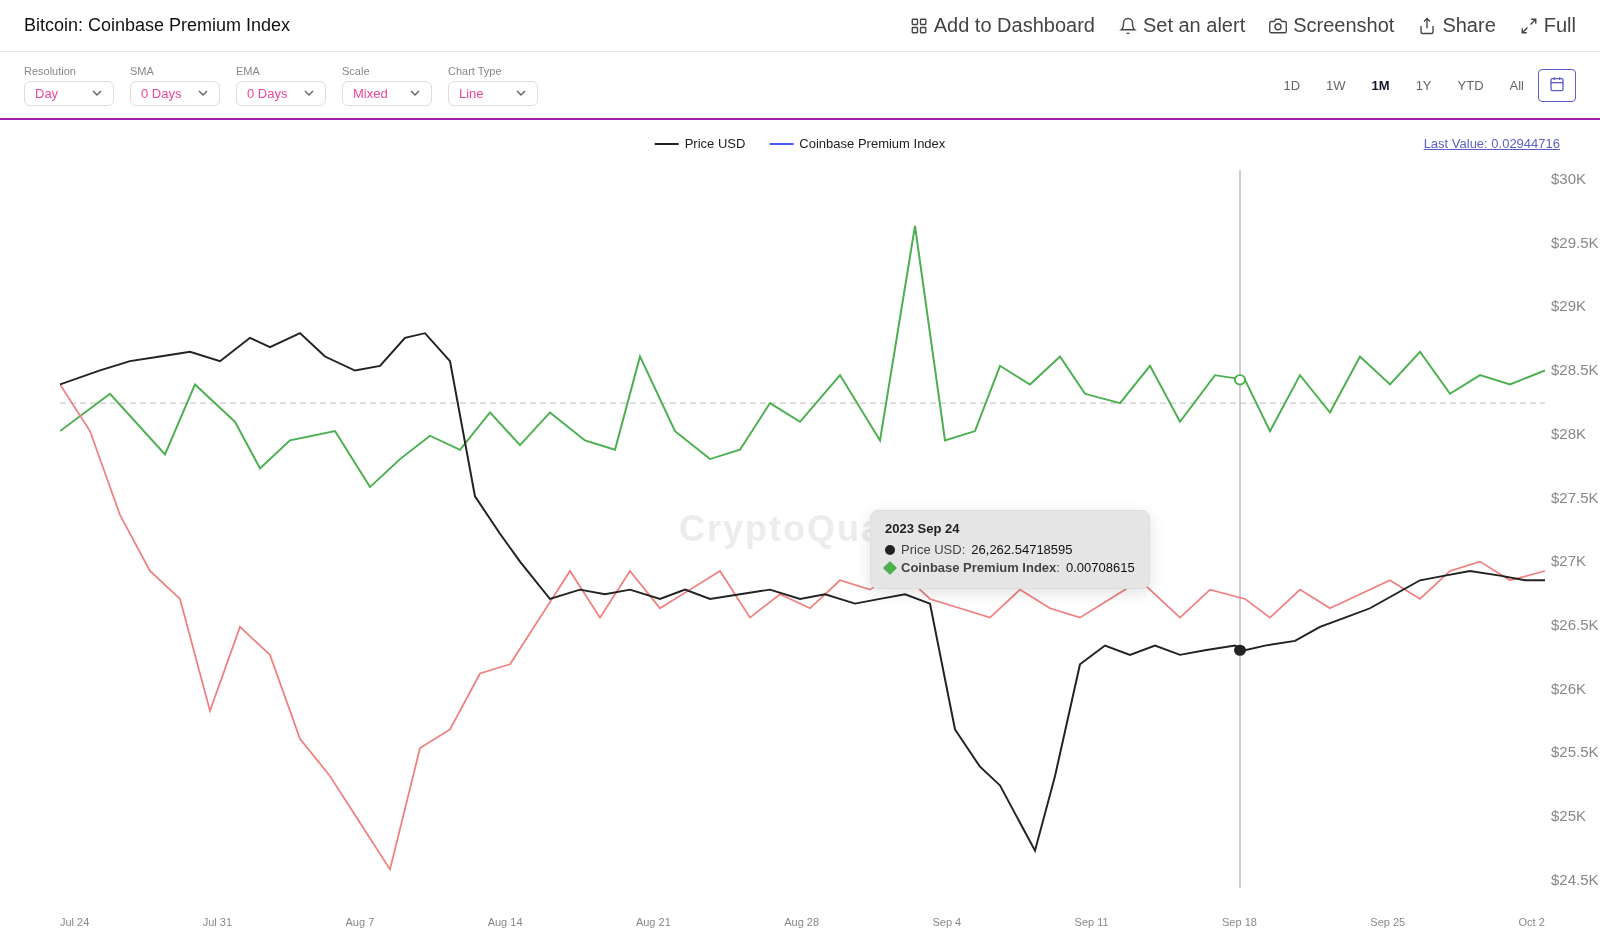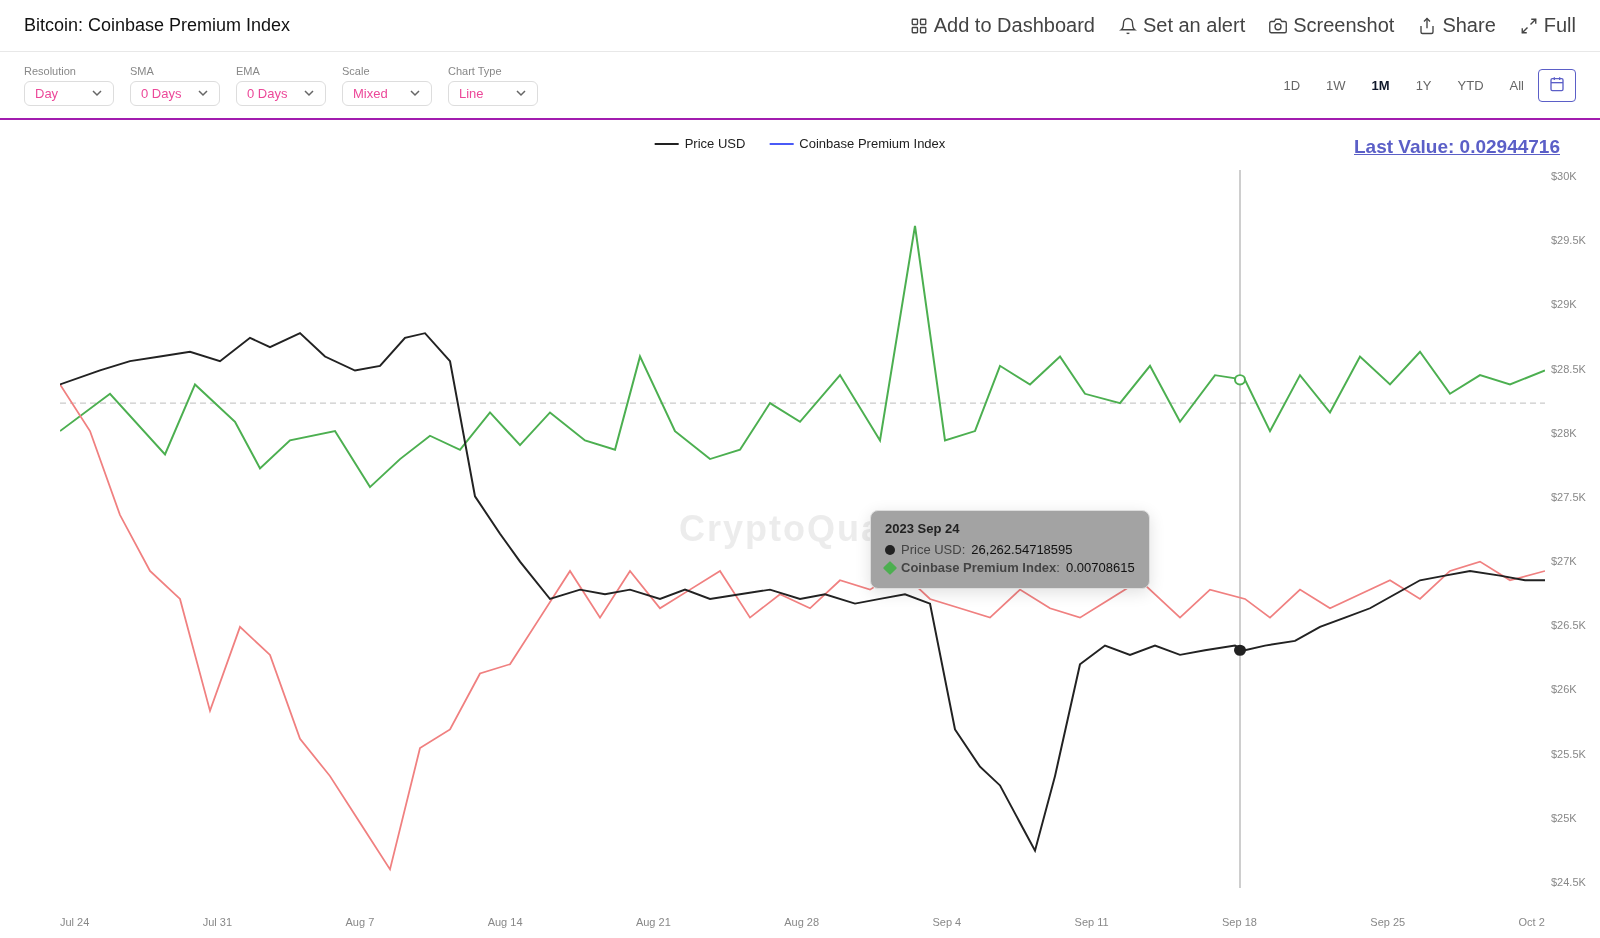--- a/index.html
+++ b/index.html
@@ -51,47 +51,47 @@
       position: absolute; top: 16px; left: 50%; transform: translateX(-50%);
       font-size: 13px;
     }
     .legend-item { display: flex; align-items: center; gap: 6px; }
     .legend-line { width: 24px; height: 2px; }
     .legend-line.black { background: #222; }
     .legend-line.blue { background: #4a5af7; }
 
     .last-value {
       position: absolute; top: 16px; right: 40px;
-      font-size: 19px; color: #5b5fc7; text-decoration: underline; font-weight: 700;
+      font-size: 13px; color: #5b5fc7; text-decoration: underline; font-weight: 400;
     }
 
     .y-axis-left {
       position: absolute; left: 0; top: 50px; bottom: 50px; width: 55px;
       display: flex; flex-direction: column; justify-content: space-between;
       align-items: flex-end; padding-right: 8px;
     }
     .y-label { font-size: 11px; color: #5b5fc7; }
     
     .y-axis-right {
       position: absolute; right: 0; top: 50px; bottom: 50px; width: 55px;
       display: flex; flex-direction: column; justify-content: space-between;
       align-items: flex-start; padding-left: 8px;
     }
-    .y-label-right { font-size: 11px; color: #888; }
+    .y-label-right { font-size: 15px; color: #888; }
     .x-label { font-size: 11px; color: #888; }
 
     .watermark {
       position: absolute; top: 50%; left: 50%; transform: translate(-50%, -50%);
       font-size: 36px; color: rgba(180,180,180,0.25); font-weight: 700; letter-spacing: 2px;
       pointer-events: none; user-select: none; white-space: nowrap;
     }
 
     .tooltip {
       position: absolute;
-      background: #a3a3a3;
+      background: #e5e5e5;
       border: 1px solid #ddd;
       border-radius: 8px;
       padding: 10px 14px;
       font-size: 13px;
       box-shadow: 0 4px 16px rgba(0,0,0,0.12);
       pointer-events: none;
       min-width: 240px;
     }
     .tooltip-date { font-weight: 700; margin-bottom: 6px; font-size: 13px; }
     .tooltip-row { display: flex; align-items: center; gap: 6px; margin-bottom: 3px; }

